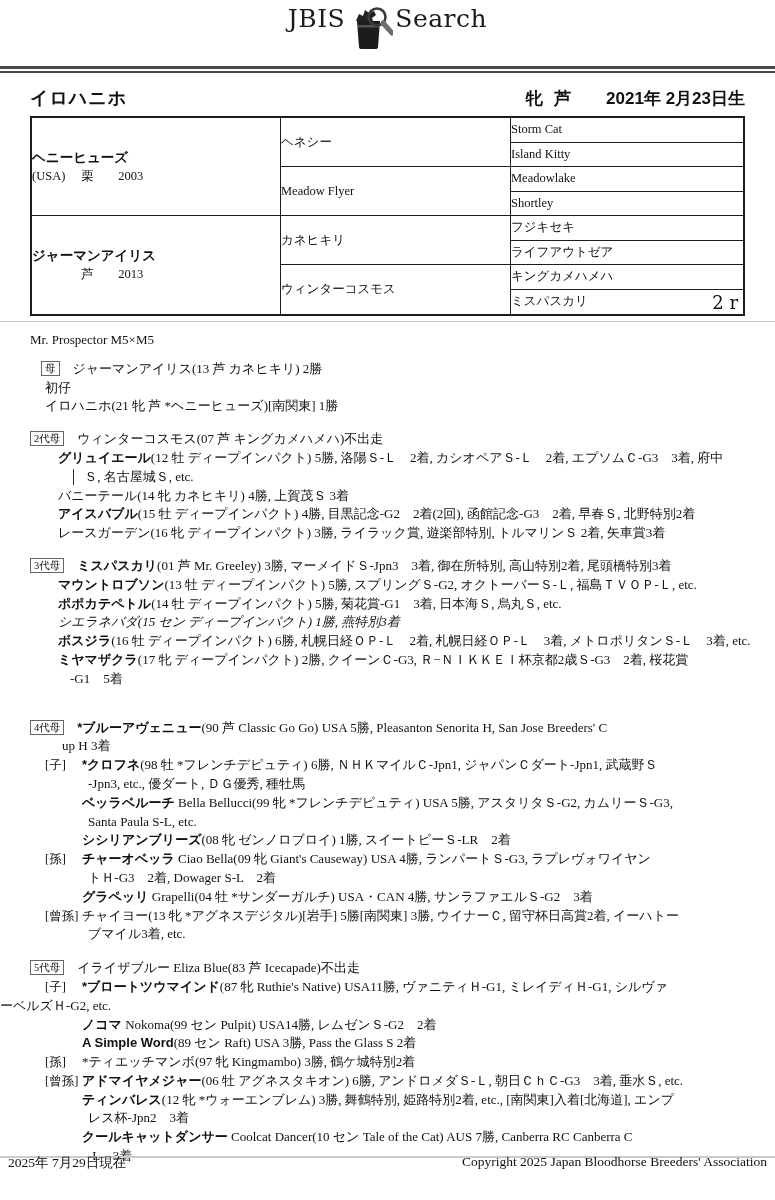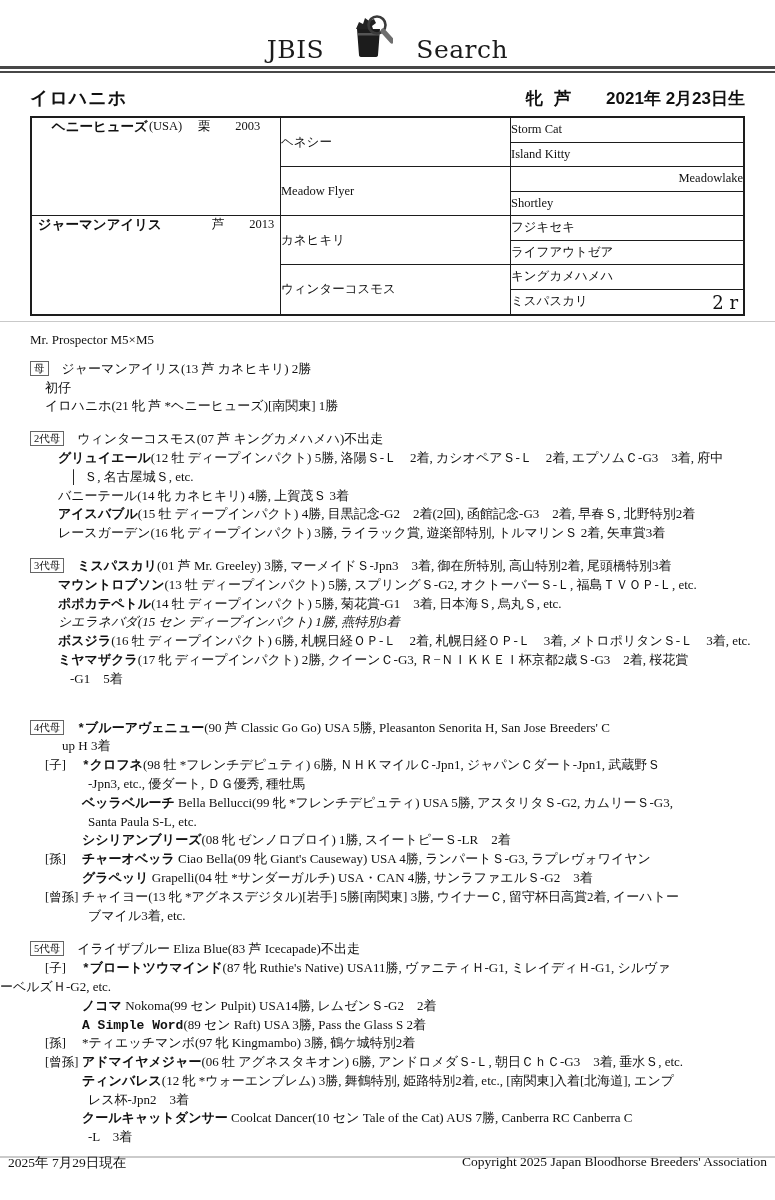--- a/index.html
+++ b/index.html
@@ -2,53 +2,53 @@
 <html><head>
 <meta charset="utf-8">
 <style>
   html,body{margin:0;padding:0;}
   body{
     width:775px;height:1200px;position:relative;background:#fff;color:#111;
     font-family:"Liberation Serif","DejaVu Serif",serif;
     overflow:hidden;white-space:nowrap;
   }
   
-  .logo-row{height:56px;padding-top:6px;display:flex;align-items:flex-end;justify-content:center;gap:21px;}
+  .logo-row{height:56px;padding-top:6px;display:flex;justify-content:center;}
   .logo-text{font-family:"DejaVu Serif","Liberation Serif",serif;font-size:25px;color:#1b1b1b;letter-spacing:.5px;line-height:1;}
   .logo-icon{margin:0 2px -2px 4px;}
   .header-rule{height:2px;border-top:3px solid #474747;border-bottom:2px solid #474747;margin-top:4px;}
   
   .title-row{margin:13px 30px 7px 30px;display:flex;justify-content:space-between;align-items:baseline;height:23px;}
   .horse-title{font-family:"Liberation Sans","DejaVu Sans",sans-serif;font-weight:700;font-size:18px;letter-spacing:1px;}
   .title-right{font-family:"Liberation Sans","DejaVu Sans",sans-serif;font-weight:700;font-size:17px;}
   .title-right .sex{margin-right:7px;}
   .title-right .coat{margin-right:30px;}
   
   .ped-table{
     margin:0 30px;width:715px;height:200px;border:2px solid #1d1d1d;box-sizing:border-box;
     display:grid;grid-template-columns:248px 230px 233px;grid-template-rows:repeat(8,1fr);
     font-size:12.5px;
   }
   .cell{display:flex;align-items:center;box-sizing:border-box;overflow:hidden;}
   .bb{border-bottom:1px solid #1d1d1d;}
   .bl{border-left:1px solid #1d1d1d;}
-  .parent-cell{flex-direction:row;align-items:flex-start;justify-content:center;gap:1px;}
+  .parent-cell{flex-direction:column;align-items:flex-start;justify-content:center;gap:1px;}
   .parent-name{font-family:"Liberation Sans","DejaVu Sans",sans-serif;font-weight:700;font-size:13.5px;}
   .parent-detail span{display:inline-block;}
   .pd-place{width:46px;}
   .pd-coat{width:34px;}
   .fam-cell{position:relative;padding-right:4px;}
   .family-number{position:absolute;right:5px;bottom:1px;font-size:18px;font-family:"DejaVu Serif",serif;}
   
   .thin-rule{height:1px;background:#c9c9c9;margin-top:5px;}
   
   .inbreeding{margin:9px 0 0 30px;font-size:13px;line-height:18.8px;}
   .sections{margin:0;}
   .line{height:18.8px;line-height:18.8px;font-size:13px;position:relative;}
-  .name-bold,.h-name-bold{font-family:Liberation Mono, monospace;font-weight:700;}
+  .name-bold,.h-name-bold{font-family:Liberation Sans, sans-serif;font-weight:700;}
   .label-box{
     display:inline-block;border:1px solid #666;font-size:10.5px;line-height:13px;
     padding:0 3px;margin-right:13px;vertical-align:1px;
   }
   .tag{position:absolute;left:45px;font-size:12.5px;}
   .bar{margin-right:6px;}
   
   .footer-rule{position:absolute;left:0;right:0;bottom:42px;height:2px;background:#cbcbcb;}
   .footer-row{position:absolute;left:8px;right:8px;bottom:28px;display:flex;justify-content:space-between;font-size:13.5px;}
 </style>
@@ -107,21 +107,21 @@
     </div>
     <div class="cell bl" style="grid-area: 7 / 2 / 9;">
       <span>ウィンターコスモス</span>
     </div>
     <div class="cell bl bb" style="grid-area: 1 / 3;">
       <span>Storm Cat</span>
     </div>
     <div class="cell bl bb" style="grid-area: 2 / 3;">
       <span>Island Kitty</span>
     </div>
-    <div class="cell bl bb" style="grid-area: 3 / 3; justify-content: flex-end;">
+    <div class="cell bl bb" style="grid-area: 3 / 3;">
       <span>Meadowlake</span>
     </div>
     <div class="cell bl bb" style="grid-area: 4 / 3;">
       <span>Shortley</span>
     </div>
     <div class="cell bl bb" style="grid-area: 5 / 3;">
       <span>フジキセキ</span>
     </div>
     <div class="cell bl bb" style="grid-area: 6 / 3;">
       <span>ライフアウトゼア</span>
@@ -134,21 +134,21 @@
       <span class="family-number">2 r</span>
     </div>
   </div>
 
 <div class="thin-rule"></div>
 
 <div class="inbreeding">Mr. Prospector M5×M5</div>
 
 <div class="sections" id="sections">
     <div class="section" style="margin-top: 10px;">
-      <div class="line" style="padding-left: 30px;"><span class="label-box">母</span><span>ジャーマンアイリス</span><span>(13 芦 カネヒキリ) 2勝</span></div>
+      <div class="line" style="padding-left: 30px; margin-left: 11px;"><span class="label-box">母</span><span>ジャーマンアイリス</span><span>(13 芦 カネヒキリ) 2勝</span></div>
       <div class="line" style="padding-left: 45px;"><span>初仔</span></div>
       <div class="line" style="padding-left: 45px;"><span>イロハニホ(21 牝 芦 *ヘニーヒューズ)[南関東] 1勝</span></div>
     </div>
     <div class="section" style="margin-top: 14px;">
       <div class="line" style="padding-left: 30px;"><span class="label-box">2代母</span><span>ウィンターコスモス</span><span>(07 芦 キングカメハメハ)不出走</span></div>
       <div class="line" style="padding-left: 58px;"><span class="name-bold">グリュイエール</span><span>(12 牡 ディープインパクト) 5勝, 洛陽Ｓ-Ｌ　2着, カシオペアＳ-Ｌ　2着, エプソムＣ-G3　3着, 府中</span></div>
       <div class="line" style="padding-left: 69px;"><span class="bar">│</span><span>Ｓ, 名古屋城Ｓ, etc.</span></div>
       <div class="line" style="padding-left: 58px;"><span>バニーテール(14 牝 カネヒキリ) 4勝, 上賀茂Ｓ 3着</span></div>
       <div class="line" style="padding-left: 58px;"><span class="name-bold">アイスバブル</span><span>(15 牡 ディープインパクト) 4勝, 目黒記念-G2　2着(2回), 函館記念-G3　2着, 早春Ｓ, 北野特別2着</span></div>
       <div class="line" style="padding-left: 58px;"><span>レースガーデン(16 牝 ディープインパクト) 3勝, ライラック賞, 遊楽部特別, トルマリンＳ 2着, 矢車賞3着</span></div>
@@ -164,20 +164,21 @@
     </div>
     <div class="section" style="margin-top: 30px;">
       <div class="line" style="padding-left: 30px;"><span class="label-box">4代母</span><span class="h-name-bold">*ブルーアヴェニュー</span><span>(90 芦 Classic Go Go) USA 5勝, Pleasanton Senorita H, San Jose Breeders' C</span></div>
       <div class="line" style="padding-left: 62px;"><span>up H 3着</span></div>
       <div class="line" style="padding-left: 82px;"><span class="tag">[子]</span><span class="name-bold">*クロフネ</span><span>(98 牡 *フレンチデピュティ) 6勝, ＮＨＫマイルＣ-Jpn1, ジャパンＣダート-Jpn1, 武蔵野Ｓ</span></div>
       <div class="line" style="padding-left: 88px;"><span>-Jpn3, etc., 優ダート, ＤＧ優秀, 種牡馬</span></div>
       <div class="line" style="padding-left: 82px;"><span class="name-bold">ベッラベルーチ</span><span> Bella Bellucci</span><span>(99 牝 *フレンチデピュティ) USA 5勝, アスタリタＳ-G2, カムリーＳ-G3,</span></div>
       <div class="line" style="padding-left: 88px;"><span>Santa Paula S-L, etc.</span></div>
       <div class="line" style="padding-left: 82px;"><span class="name-bold">シシリアンブリーズ</span><span>(08 牝 ゼンノロブロイ) 1勝, スイートピーＳ-LR　2着</span></div>
       <div class="line" style="padding-left: 82px;"><span class="tag">[孫]</span><span class="name-bold">チャーオベッラ</span><span> Ciao Bella</span><span>(09 牝 Giant's Causeway) USA 4勝, ランパートＳ-G3, ラプレヴォワイヤン</span></div>
+      <div class="line" style="padding-left: 88px;"><span>トＨ-G3　2着, Dowager S-L　2着</span></div>
       <div class="line" style="padding-left: 82px;"><span class="name-bold">グラペッリ</span><span> Grapelli</span><span>(04 牡 *サンダーガルチ) USA・CAN 4勝, サンラファエルＳ-G2　3着</span></div>
       <div class="line" style="padding-left: 82px;"><span class="tag">[曾孫]</span><span>チャイヨー(13 牝 *アグネスデジタル)[岩手] 5勝[南関東] 3勝, ウイナーＣ, 留守杯日高賞2着, イーハトー</span></div>
       <div class="line" style="padding-left: 88px;"><span>ブマイル3着, etc.</span></div>
     </div>
     <div class="section" style="margin-top: 15px;">
       <div class="line" style="padding-left: 30px;"><span class="label-box">5代母</span><span>イライザブルー</span><span> Eliza Blue</span><span>(83 芦 Icecapade)不出走</span></div>
       <div class="line" style="padding-left: 82px;"><span class="tag">[子]</span><span class="name-bold">*ブロートツウマインド</span><span>(87 牝 Ruthie's Native) USA11勝, ヴァニティＨ-G1, ミレイディＨ-G1, シルヴァ</span></div>
       <div class="line" style=""><span>ーベルズＨ-G2, etc.</span></div>
       <div class="line" style="padding-left: 82px;"><span class="name-bold">ノコマ</span><span> Nokoma</span><span>(99 セン Pulpit) USA14勝, レムゼンＳ-G2　2着</span></div>
       <div class="line" style="padding-left: 82px;"><span class="name-bold">A Simple Word</span><span>(89 セン Raft) USA 3勝, Pass the Glass S 2着</span></div>

